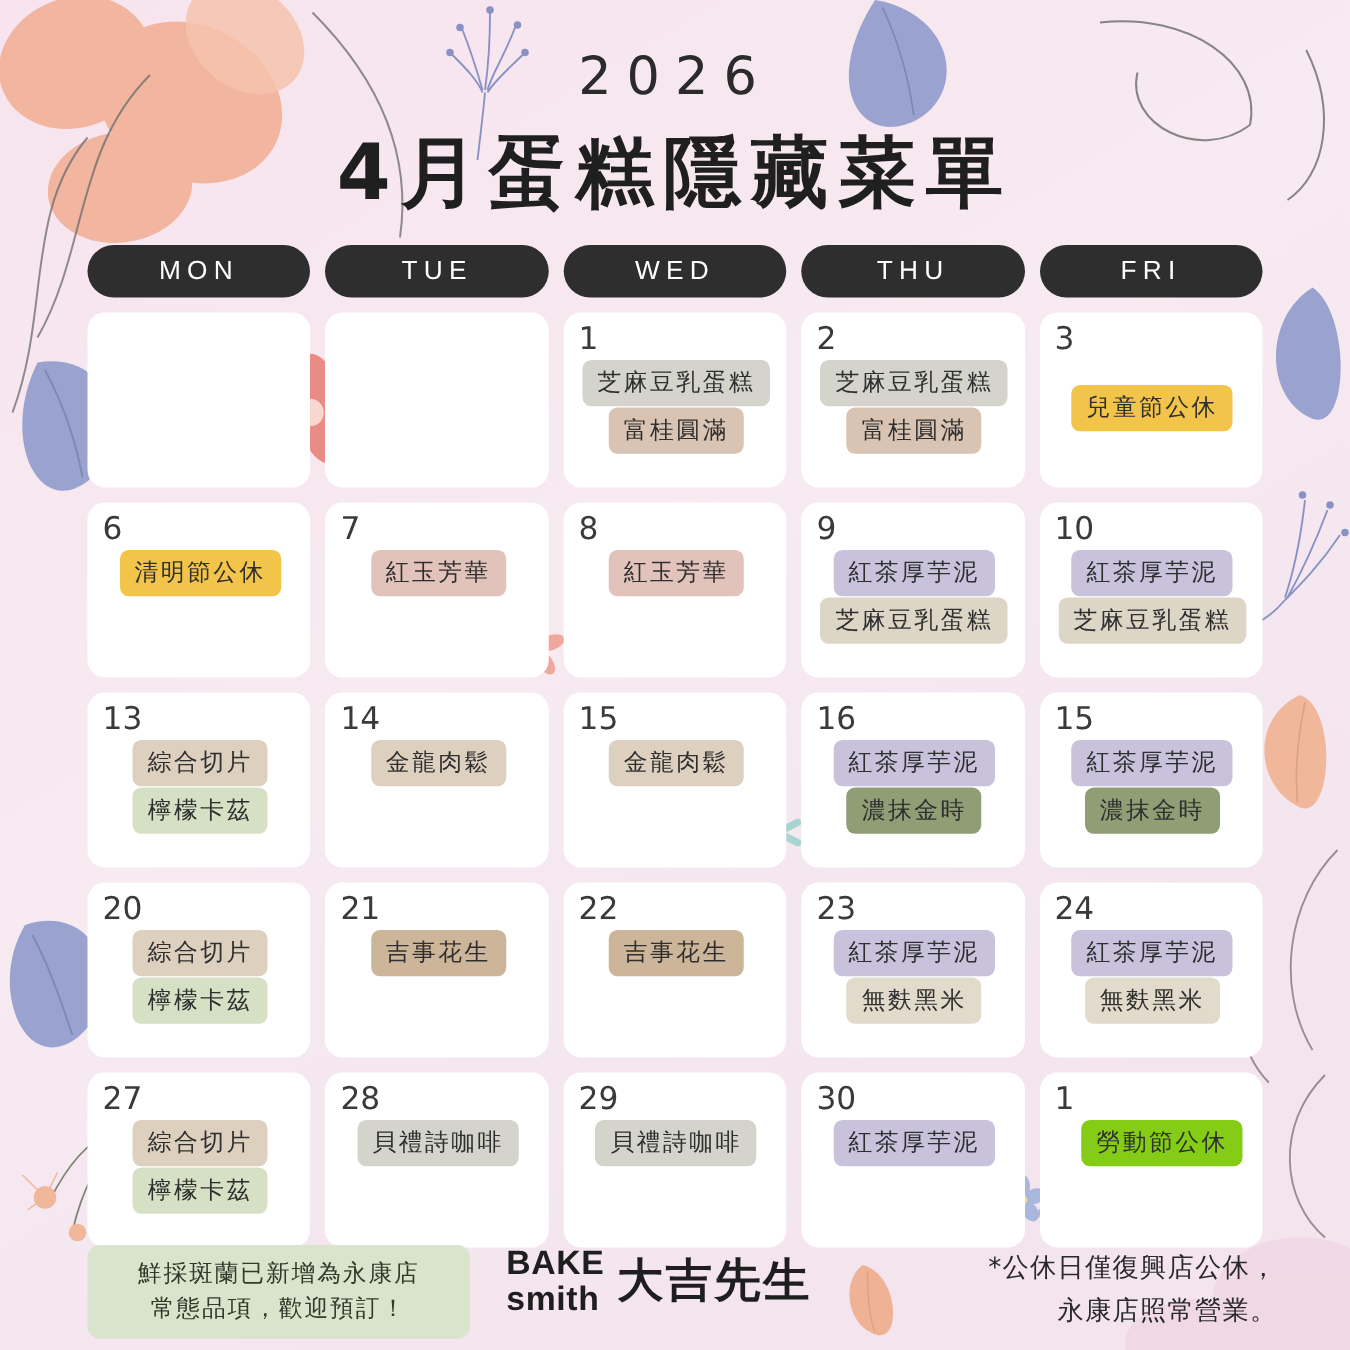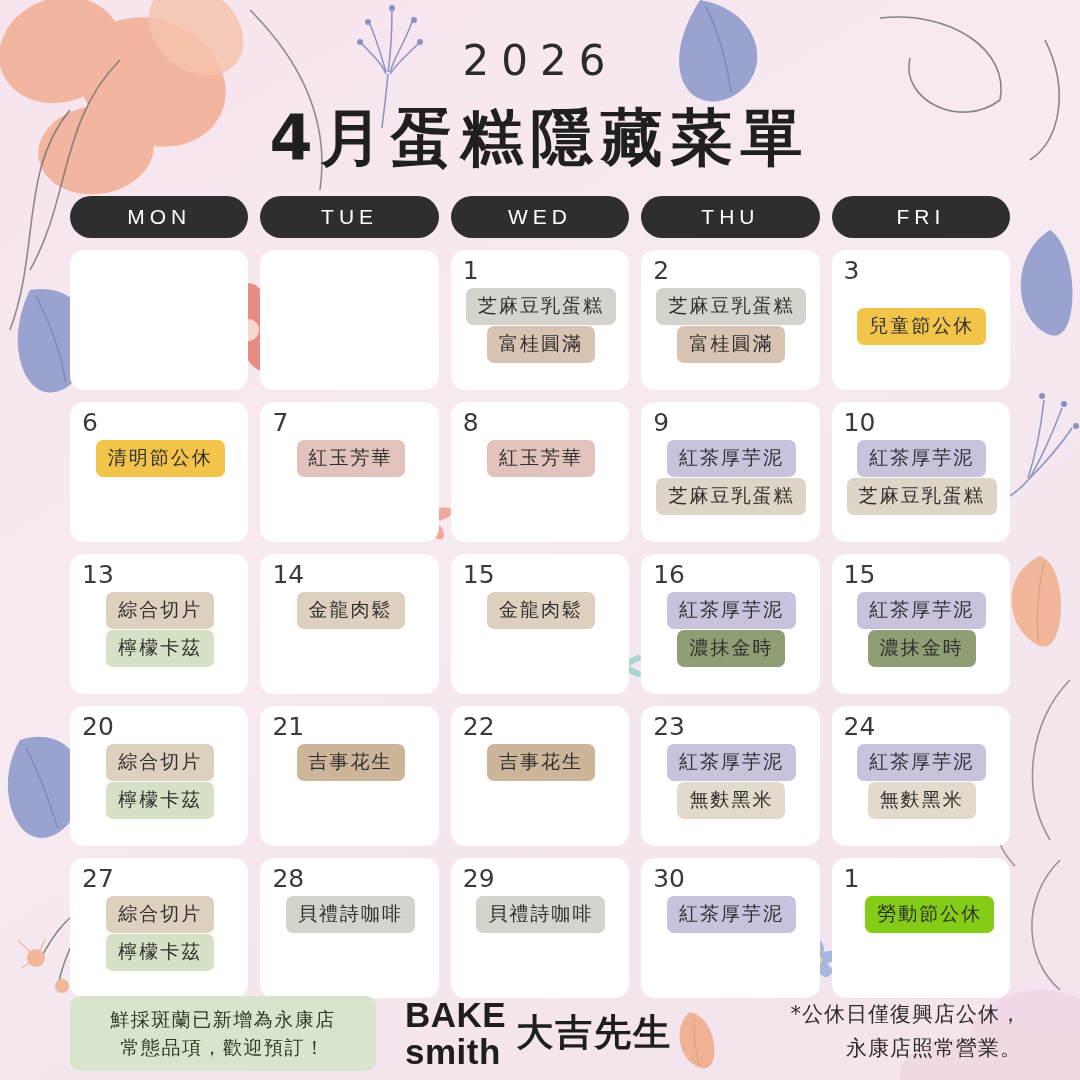--- a/index.html
+++ b/index.html
@@ -142,21 +142,21 @@
   }
   .brand {
     position: absolute;
     left: 405px;
     top: 996px;
     display: flex;
     align-items: center;
     gap: 10px;
   }
   .brand-en {
-    font-size: 35px;
+    font-size: 27px;
     font-weight: bold;
     line-height: 1.06;
     color: #1e1e1e;
     font-family: "Liberation Sans", sans-serif;
     letter-spacing: 0.5px;
   }
   .brand-cn {
     font-size: 37px;
     font-weight: bold;
     color: #1e1e1e;

